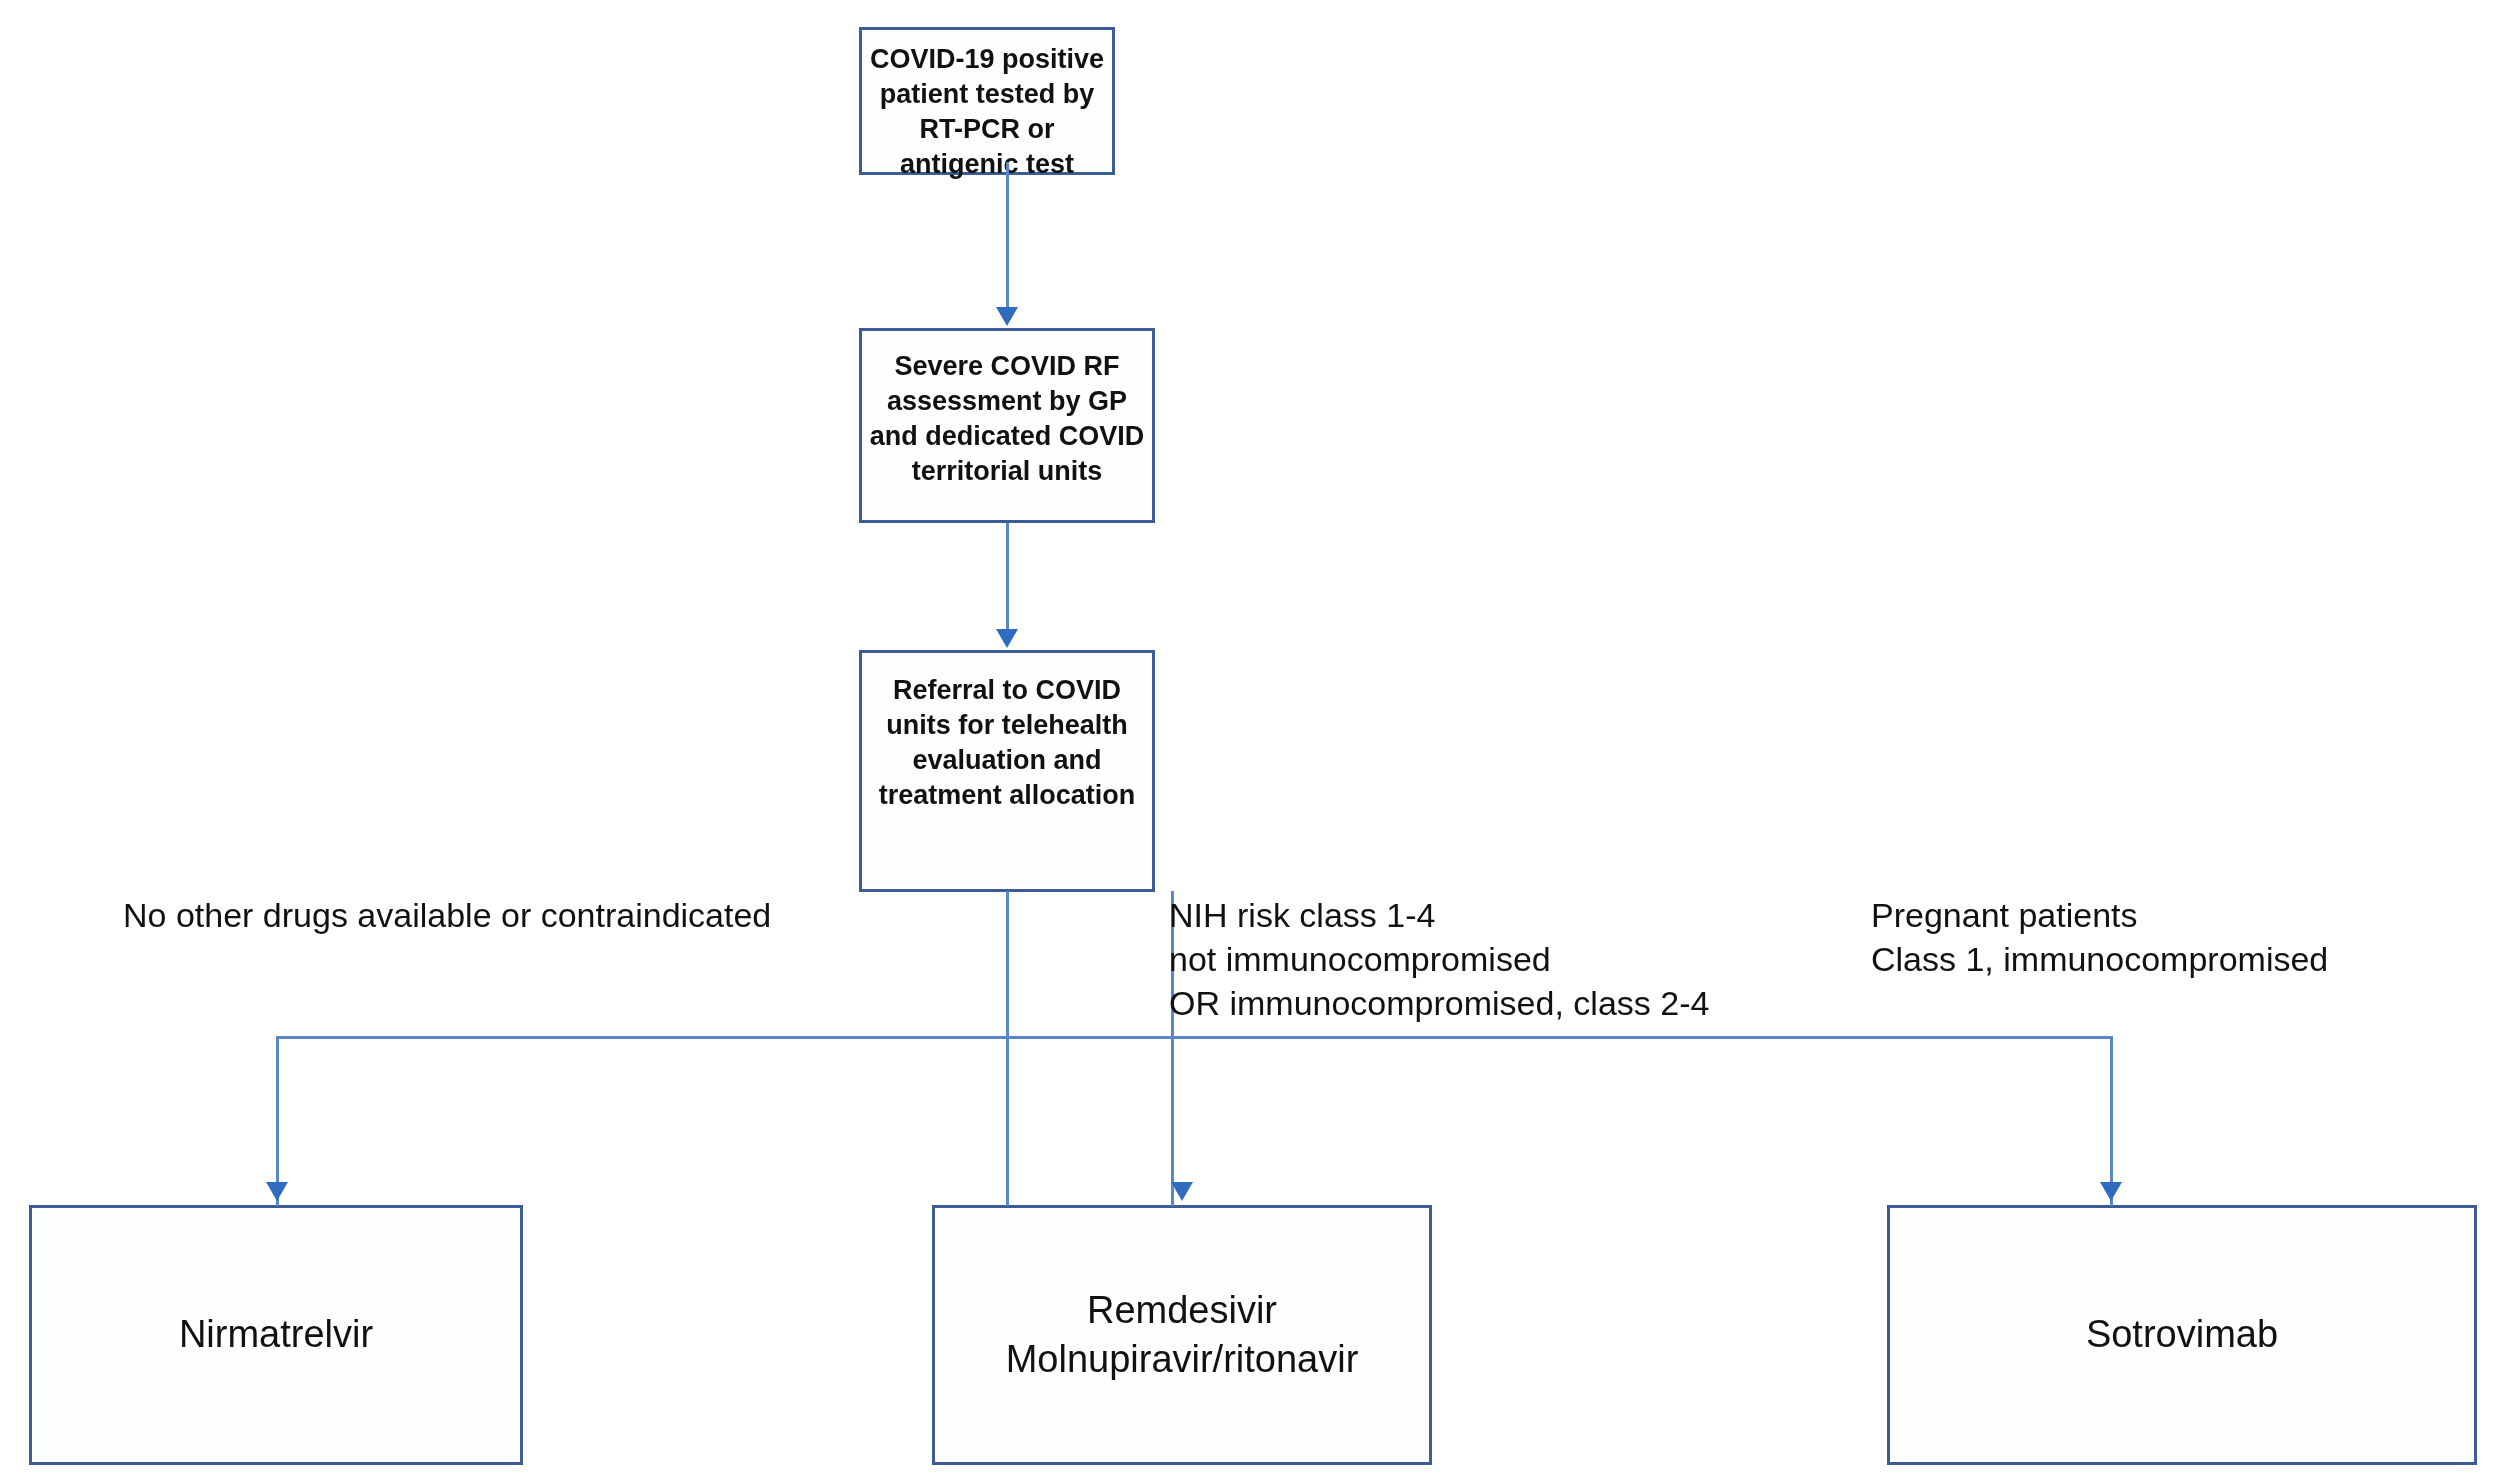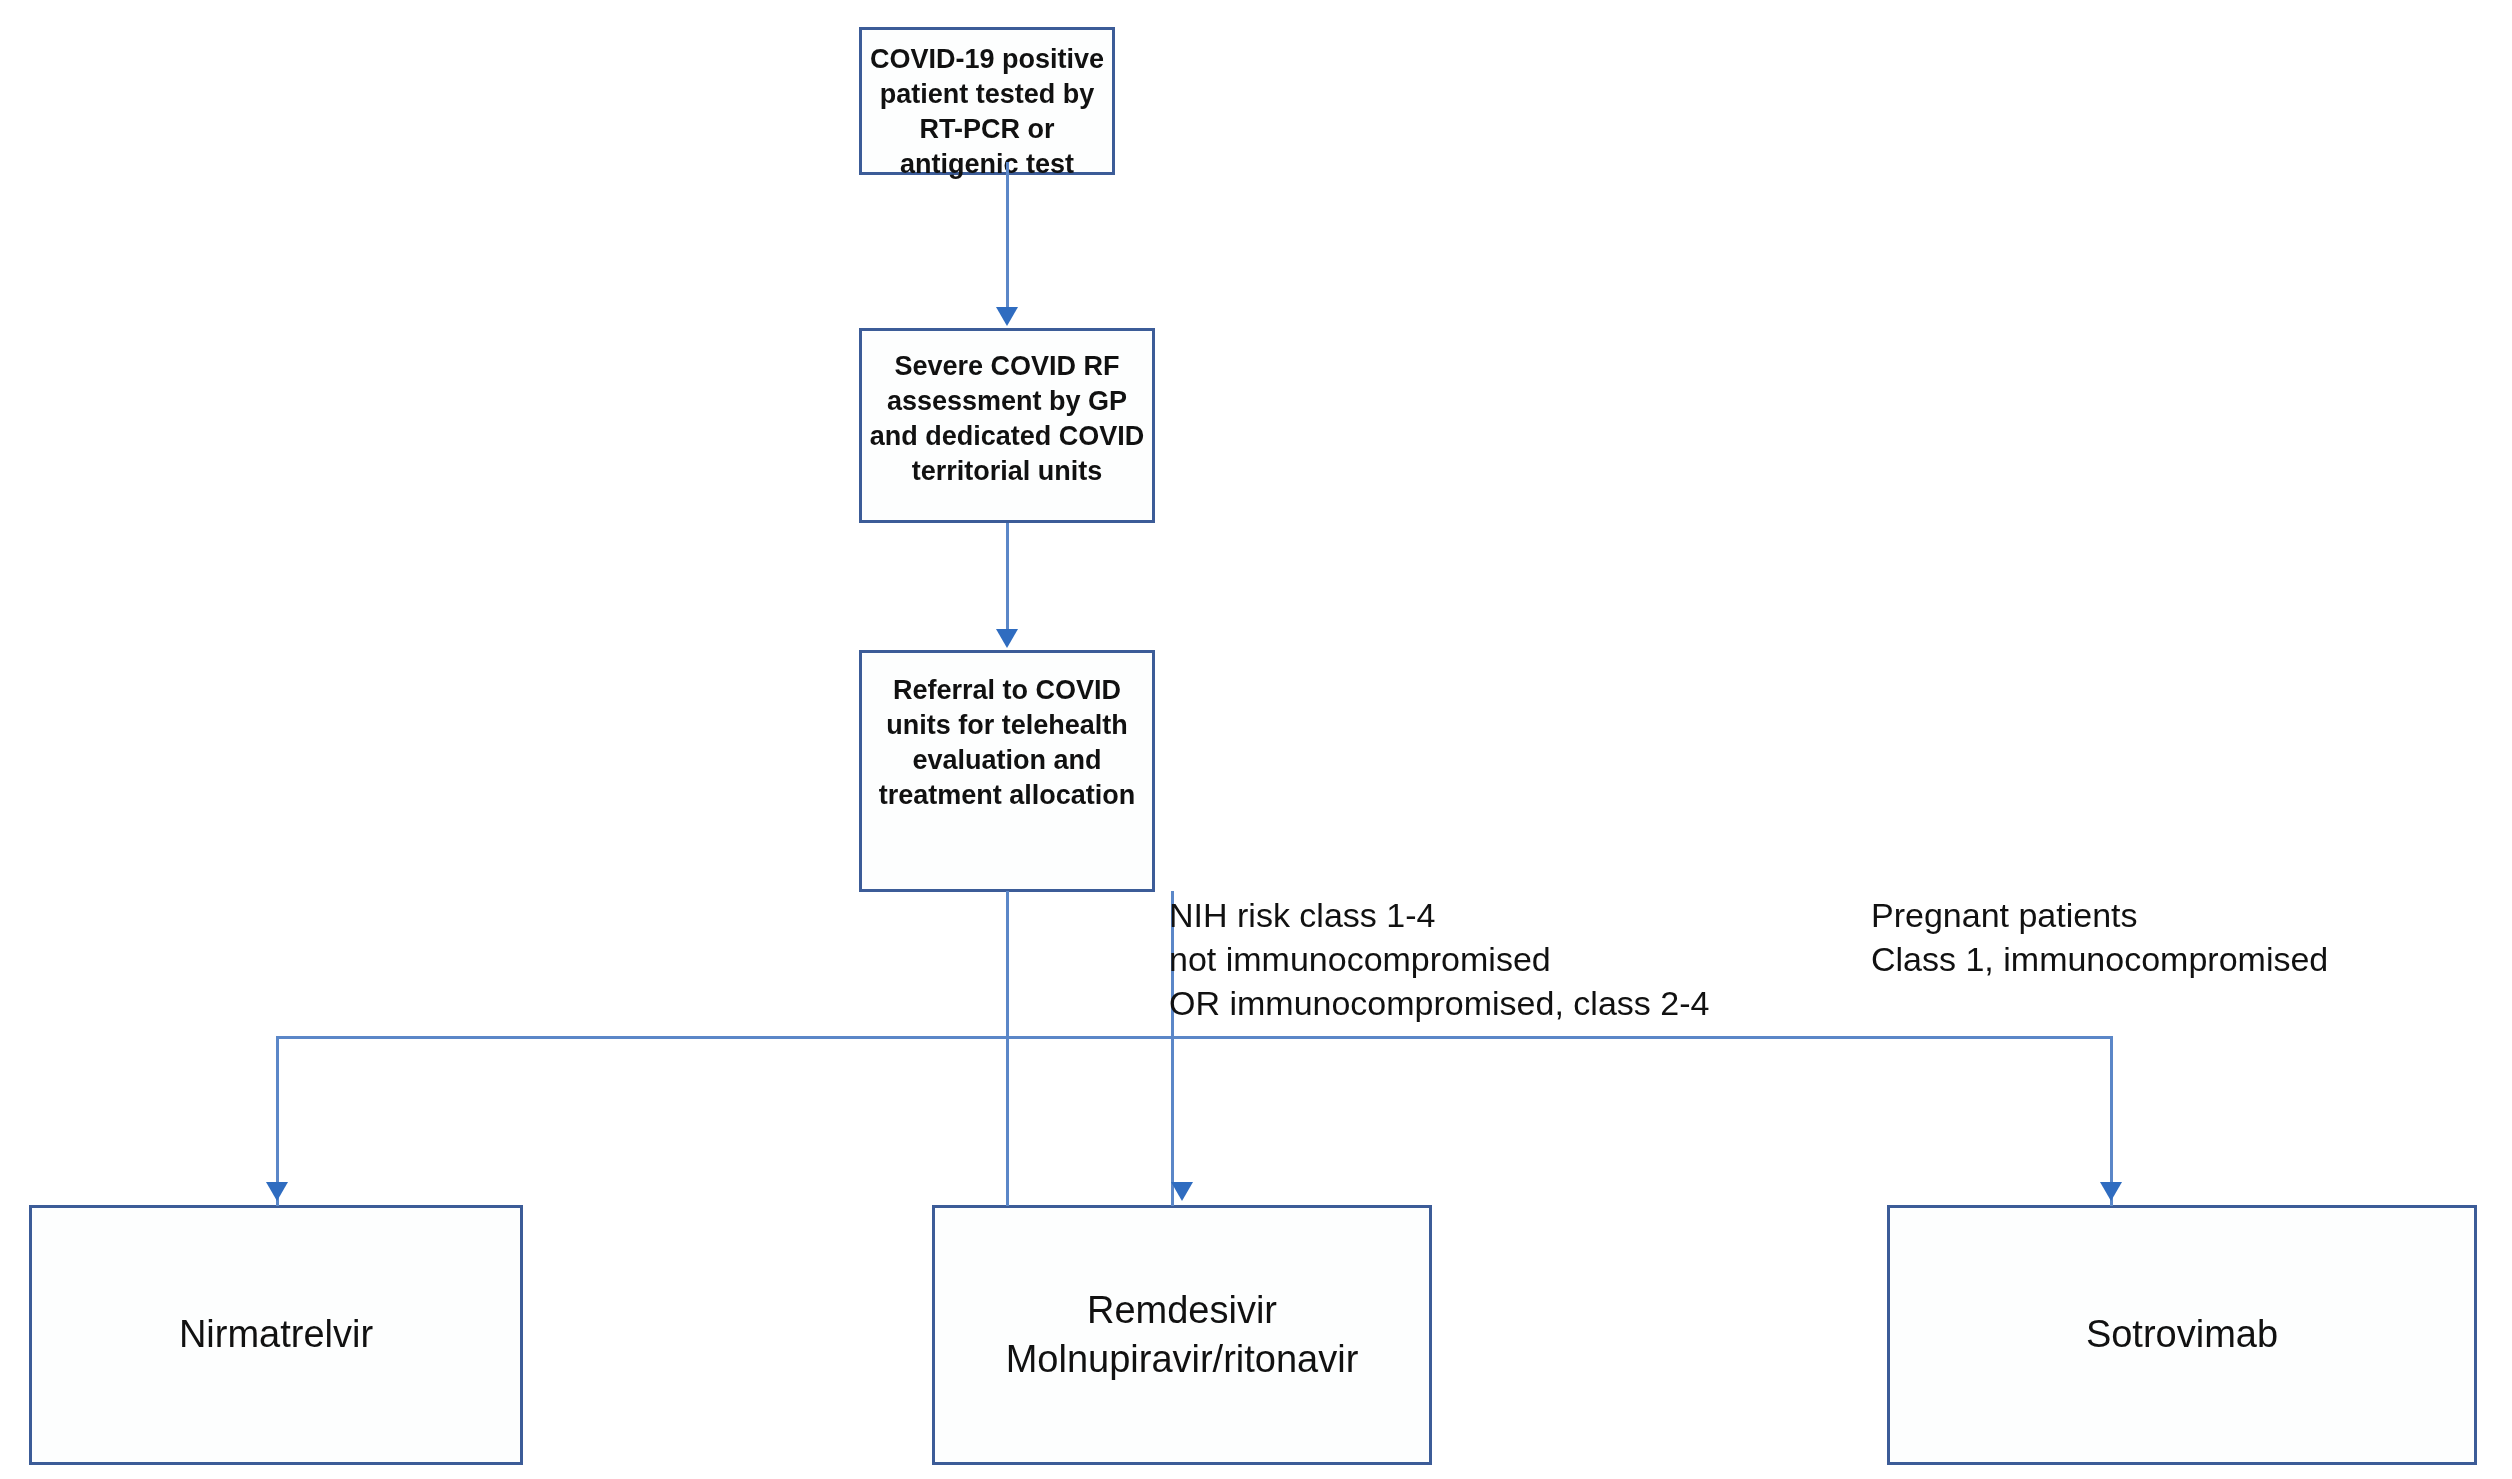--- a/index.html
+++ b/index.html
@@ -138,20 +138,21 @@
 
   <div class="conn conn-v c-left-leg"></div>
   <div class="arrowhead a-left-leg"></div>
 
   <div class="conn conn-v c-center-leg"></div>
   <div class="arrowhead a-refer-remd"></div>
 
   <div class="conn conn-v c-right-leg"></div>
   <div class="arrowhead a-right-leg"></div>
 
+  <div class="edge-label lbl-left">No other drugs available or contraindicated</div>
   <div class="edge-label lbl-center">NIH risk class 1-4
 not immunocompromised
 OR immunocompromised, class 2-4</div>
   <div class="edge-label lbl-right">Pregnant patients
 Class 1, immunocompromised</div>
 
 </div>
 
 
 </body></html>

